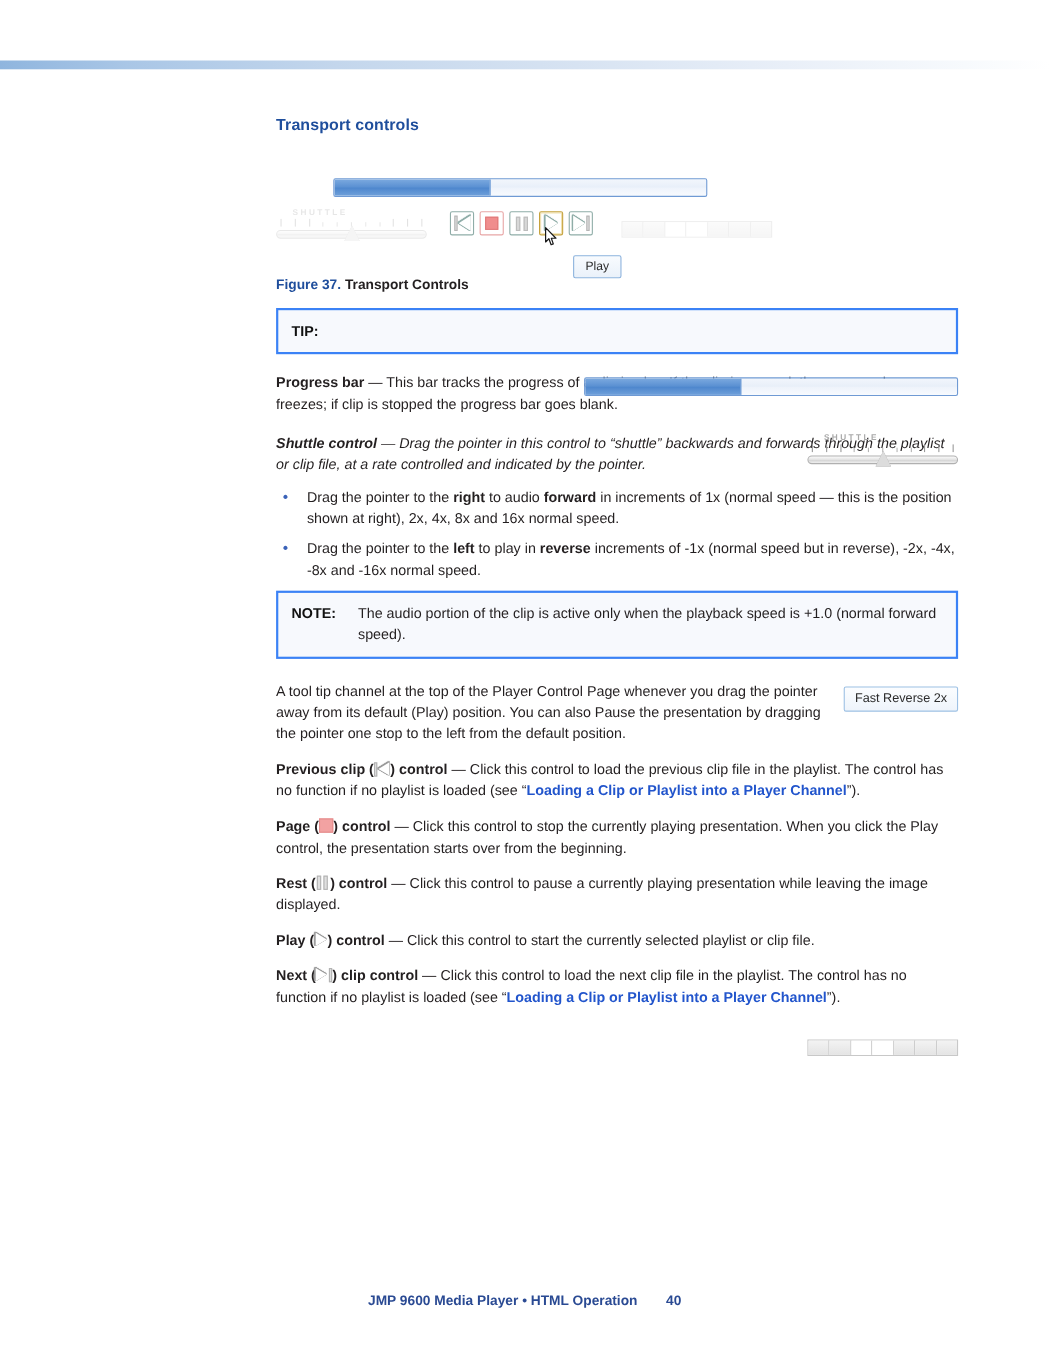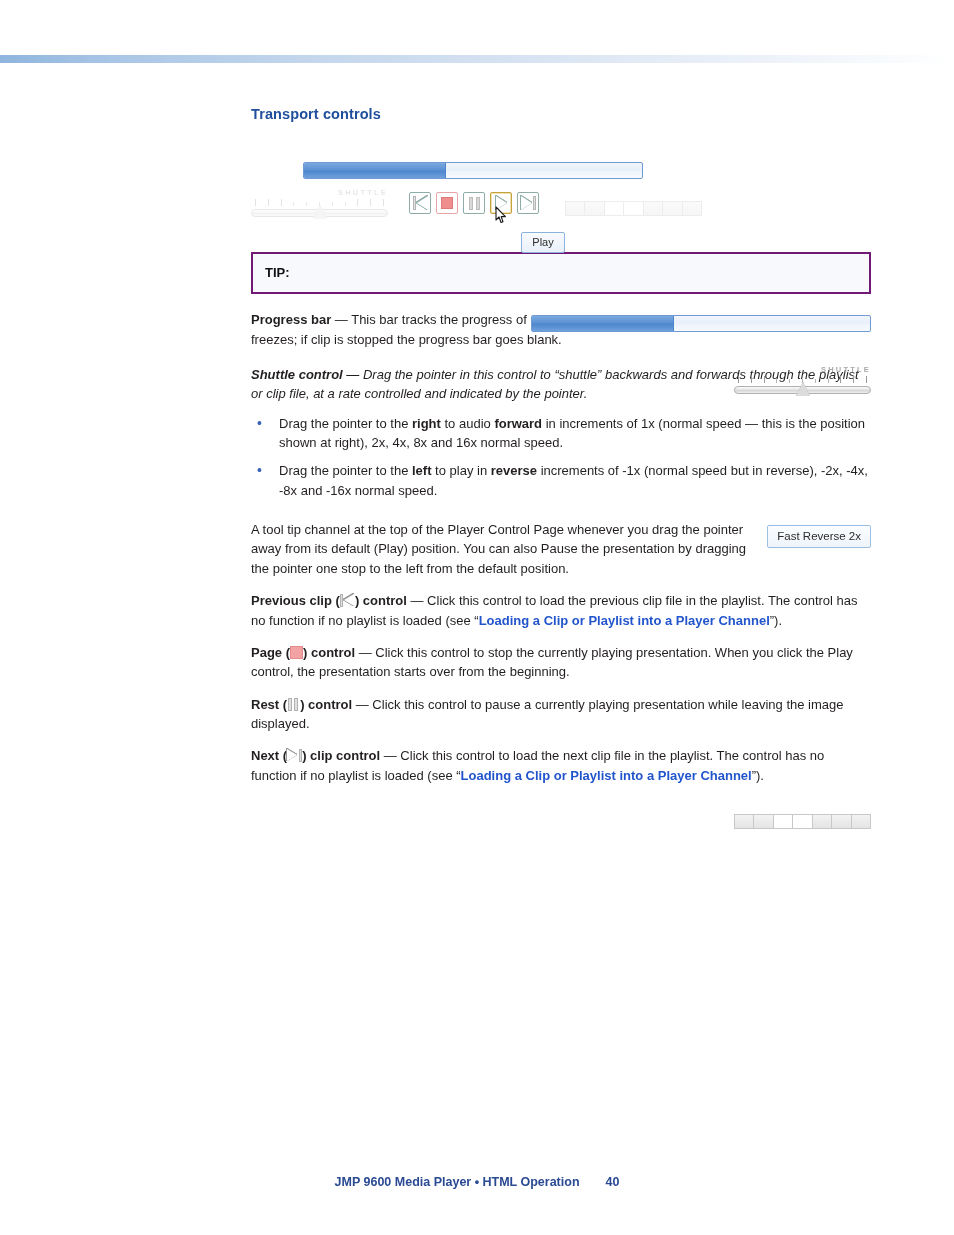--- a/index.html
+++ b/index.html
@@ -80,21 +80,21 @@
   
   .shuttle {
     position: relative;
     width: 137px;
     height: 34px;
   }
   .shuttle .lbl {
     position: absolute;
     left: 15px; right: 0;
     top: 0;
-    text-align: right;
+    text-align: left;
     font-size: 7.5px;
     letter-spacing: 2.2px;
     font-weight: bold;
     color: #a9a9a9;
     font-family: "Liberation Sans", sans-serif;
   }
   .shuttle .ticks {
     position: absolute;
     left: 4px;
     top: 11px;
@@ -278,21 +278,21 @@
   }
   .fig-caption .num {
     color: #1f4e9c;
     font-weight: bold;
   }
   .fig-caption .txt { font-weight: bold; }
 
   
   .callout {
     margin-top: 14px;
-    border: 2px solid #701a75;
+    border: 2px solid #3b82f6;
     background: #f7f9fd;
     padding: 9px 12px 10px 12px;
     display: flex;
     font-size: 13px;
     line-height: 1.48;
     box-sizing: border-box;
   }
   .callout .kw {
     font-weight: bold;
     color: #111;
@@ -506,20 +506,24 @@
               <span></span>
               <span></span>
               <span></span>
           </div>
         </div>
       </div>
 
       <div class="fig-tooltip">Play</div>
     </div>
 
+    <div class="fig-caption">
+      <span class="num">Figure 37.</span>
+      <span class="txt">Transport Controls</span>
+    </div>
 
     <div class="callout">
       <span class="kw">TIP:</span>
     </div>
 
     <div class="row-flow" style="margin-top:16px;">
       <div class="float-graphic" style="top:5px;">
         <div class="body-progress">
           <div class="fill" id="bodyFill" style="width: 42%;"></div>
         </div>
@@ -549,34 +553,39 @@
         </div>
       </div>
       <p class="body" style="margin-top:0;font-style:italic;"><span class="bold">Shuttle control</span><span> — </span><span>Drag the pointer in this control to “shuttle” backwards and forwards through the playlist or clip file, at a rate controlled and indicated by the pointer.</span></p>
     </div>
 
     <ul class="bullets">
       <li><span>Drag the pointer to the </span><span class="bold">right</span><span> to audio </span><span class="bold">forward</span><span> in increments of 1x (normal speed — this is the position shown at right), 2x, 4x, 8x and 16x normal speed.</span></li>
       <li><span>Drag the pointer to the </span><span class="bold">left</span><span> to play in </span><span class="bold">reverse</span><span> increments of -1x (normal speed but in reverse), -2x, -4x, -8x and -16x normal speed.</span></li>
     </ul>
 
+    <div class="callout" style="margin-top:8px;">
+      <span class="kw" style="padding-right:20px;">NOTE:</span>
+      <span class="body">The audio portion of the clip is active only when the playback speed is +1.0 (normal forward speed).</span>
+    </div>
 
     <div class="row-flow" style="margin-top:20px;">
       <div class="float-graphic" style="top:5px;">
         <span class="tooltip-chip">Fast Reverse 2x</span>
       </div>
       <p class="body" style="margin-top:0; width:505px;">A tool tip channel at the top of the Player Control Page whenever you drag the pointer away from its default (Play) position. You can also Pause the presentation by dragging the pointer one stop to the left from the default position.</p>
     </div>
 
     <p class="body"><span class="bold">Previous clip (</span><span class="g g-prev"><span class="b"></span><span class="t"></span></span><span class="bold">) control</span><span> — </span><span>Click this control to load the previous clip file in the playlist. The control has no function if no playlist is loaded (see “</span><a class="link" href="#">Loading a Clip or Playlist into a Player Channel</a><span>”).</span></p>
 
     <p class="body"><span class="bold">Page (</span><span class="g g-stop"></span><span class="bold">) control</span><span> — </span><span>Click this control to stop the currently playing presentation. When you click the Play control, the presentation starts over from the beginning.</span></p>
 
     <p class="body"><span class="bold">Rest (</span><span class="g g-pause"><span class="b b1"></span><span class="b b2"></span></span><span class="bold">) control</span><span> — </span><span>Click this control to pause a currently playing presentation while leaving the image displayed.</span></p>
 
+    <p class="body"><span class="bold">Play (</span><span class="g g-play"><span class="t"></span></span><span class="bold">) control</span><span> — </span><span>Click this control to start the currently selected playlist or clip file.</span></p>
 
     <p class="body"><span class="bold">Next (</span><span class="g g-next"><span class="t"></span><span class="b"></span></span><span class="bold">) clip control</span><span> — </span><span>Click this control to load the next clip file in the playlist. The control has no function if no playlist is loaded (see “</span><a class="link" href="#">Loading a Clip or Playlist into a Player Channel</a><span>”).</span></p>
 
     <div class="row-flow" style="margin-top:18px;">
       <div class="float-graphic" style="top:0px;">
         <div class="jog">
           <div class="lbl">JOG</div>
           <div class="cells">
             <span></span>
               <span></span>

